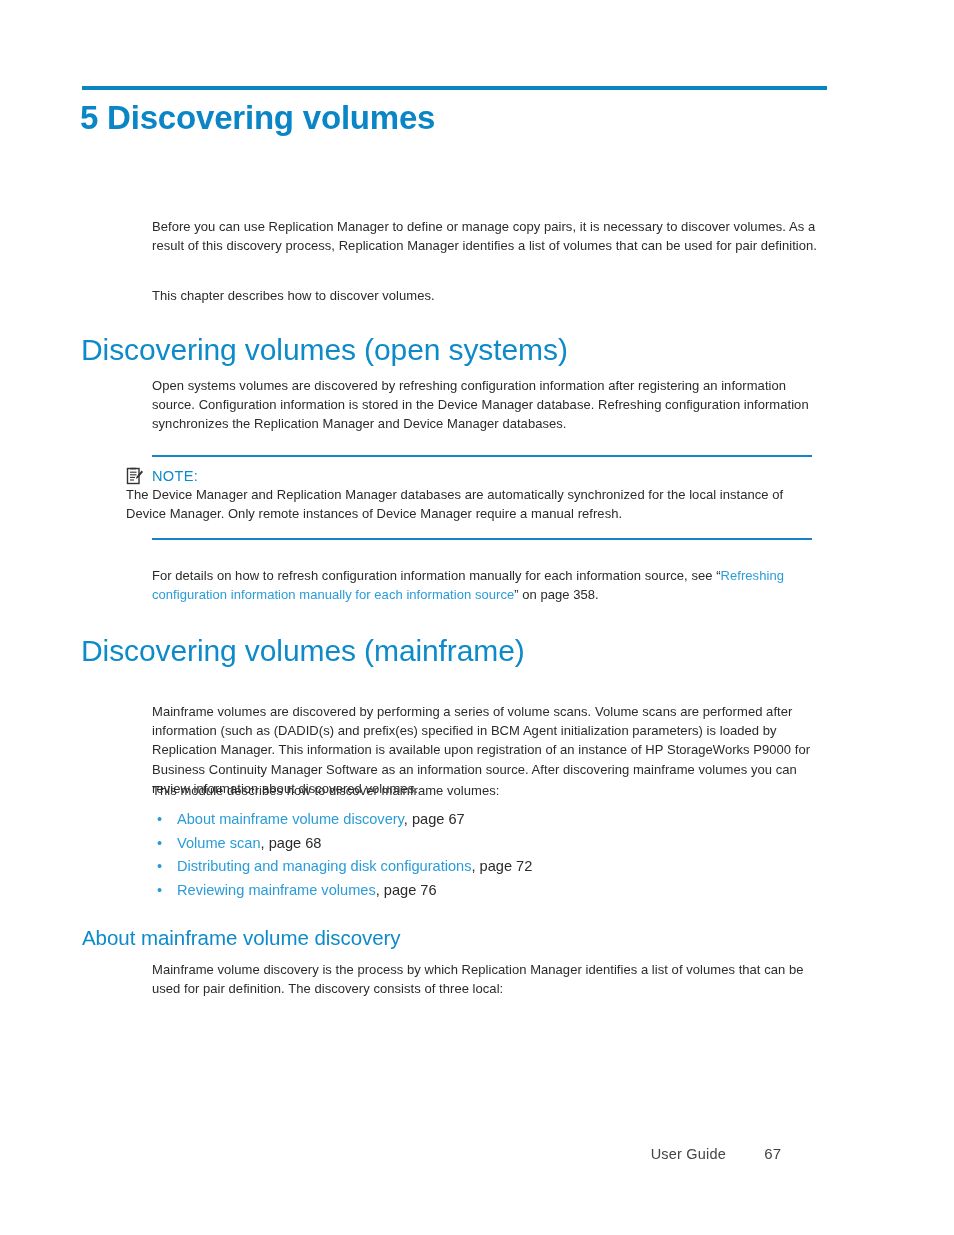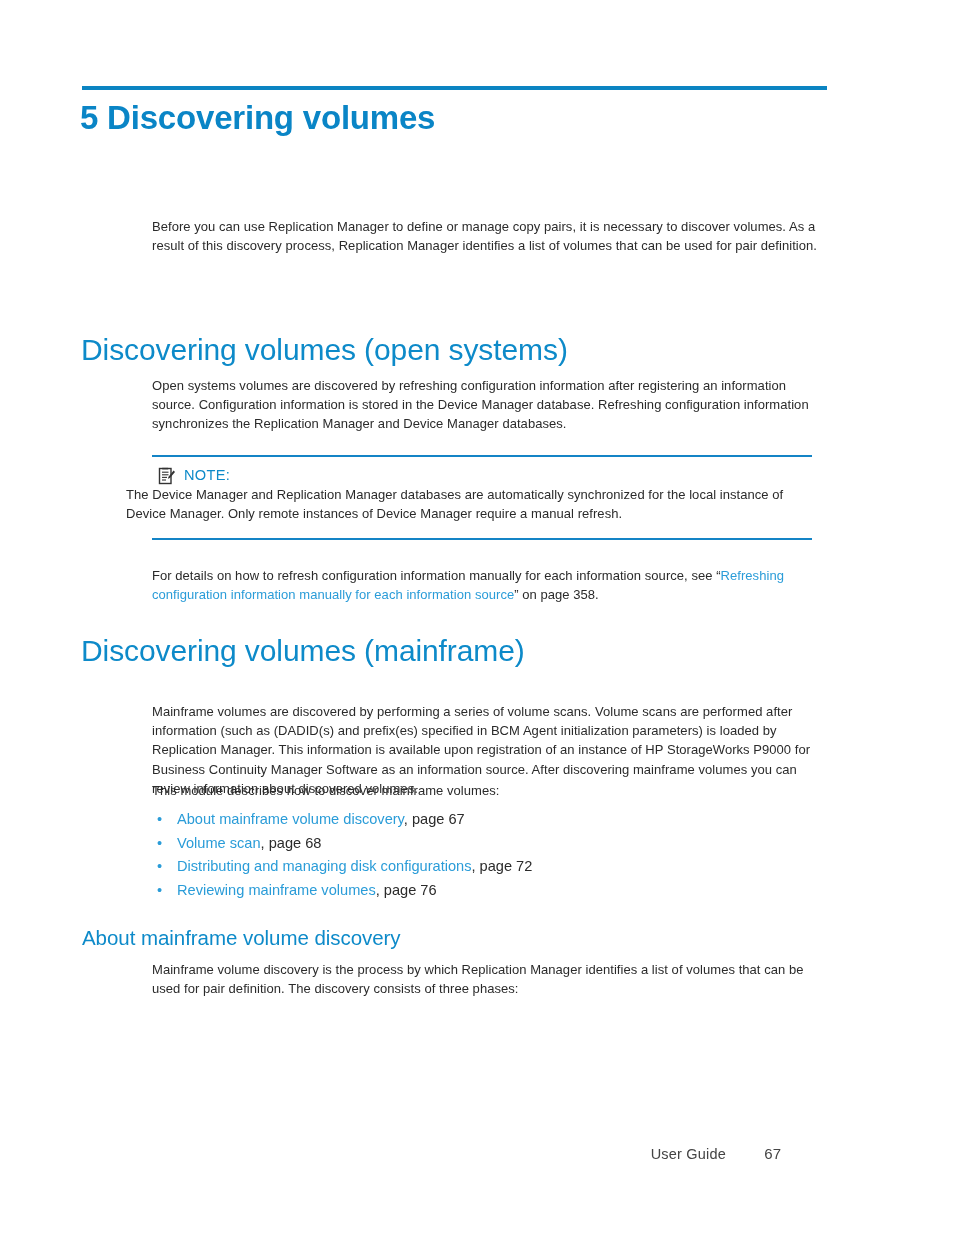--- a/index.html
+++ b/index.html
@@ -109,23 +109,22 @@
     width: 702px;
   }
   .note-rule {
     margin-left: 26px;
     width: 660px;
     height: 1.6px;
     background: #1484c6;
   }
   .note-head {
     display: flex;
-    align-items: center;
+    align-items: flex-end;
     margin-top: 9px;
-    margin-left: 32px;
   }
   .note-icon {
     width: 18px;
     height: 18px;
     flex: 0 0 18px;
     margin-top: 1px;
     position: relative;
   }
   .note-label {
     margin-left: 8px;
@@ -207,20 +206,21 @@
 </head>
 <body>
 
 <div class="page">
 
   <div class="chapter-rule"></div>
   <h1 class="chapter-title">5 Discovering volumes</h1>
 
   <p class="body indent" id="intro-para-1">Before you can use Replication Manager to define or manage copy pairs, it is necessary to discover volumes. As a result of this discovery process, Replication Manager identifies a list of volumes that can be used for pair definition.</p>
 
+  <p class="body indent" id="intro-para-2">This chapter describes how to discover volumes.</p>
 
   <h2 class="section-heading" id="heading-open-systems">Discovering volumes (open systems)</h2>
 
   <p class="body indent" id="open-systems-para">Open systems volumes are discovered by refreshing configuration information after registering an information source. Configuration information is stored in the Device Manager database. Refreshing configuration information synchronizes the Replication Manager and Device Manager databases.</p>
 
   <div class="note-box">
     <div class="note-rule"></div>
     <div class="note-head">
       <span class="note-icon">
         <svg width="18" height="18" viewBox="0 0 18 18" aria-hidden="true">
@@ -257,20 +257,20 @@
     <li>
       <span class="bullet">•</span><a class="xref" href="#">Distributing and managing disk configurations</a><span>, page 72</span>
     </li>
     <li>
       <span class="bullet">•</span><a class="xref" href="#">Reviewing mainframe volumes</a><span>, page 76</span>
     </li>
   </ul>
 
   <h3 class="sub-heading" id="heading-about-discovery">About mainframe volume discovery</h3>
 
-  <p class="body indent" id="about-discovery-para">Mainframe volume discovery is the process by which Replication Manager identifies a list of volumes that can be used for pair definition. The discovery consists of three phases:</p>
+  <p class="body indent" id="about-discovery-para">Mainframe volume discovery is the process by which Replication Manager identifies a list of volumes that can be used for pair definition. The discovery consists of three local:</p>
 
   <div class="footer">
     <span class="footer-label">User Guide</span>
     <span class="footer-pageno">67</span>
   </div>
 
 </div>
 
 </body></html>

